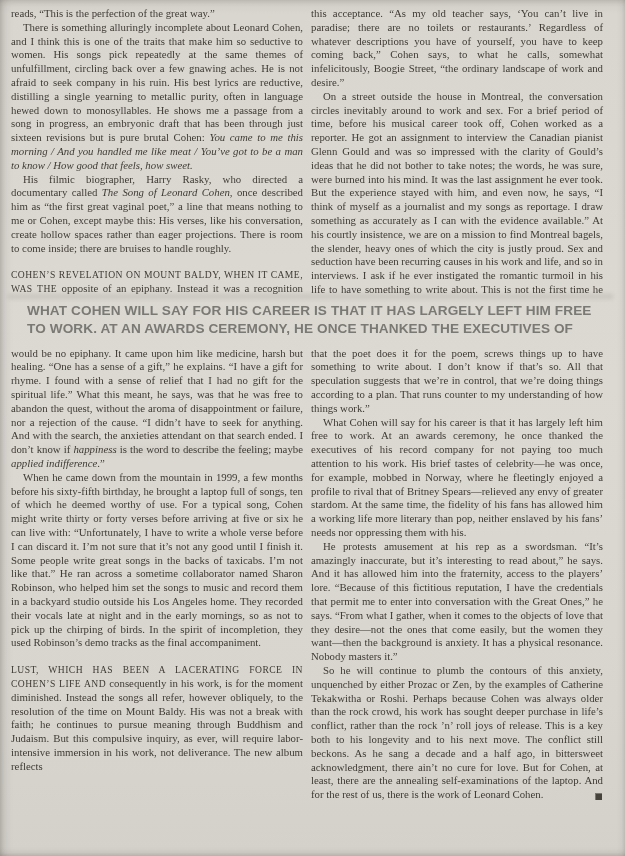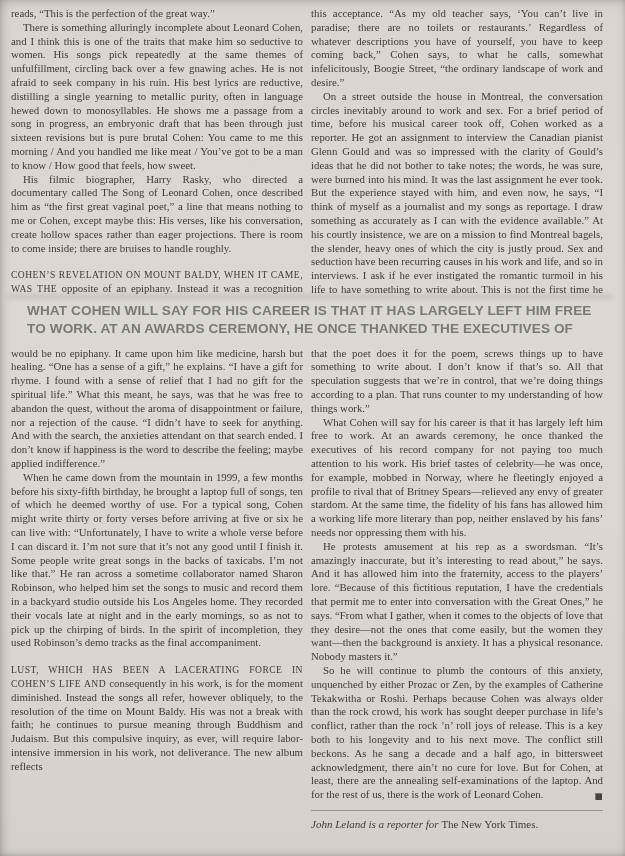--- a/index.html
+++ b/index.html
@@ -25,21 +25,21 @@
   .section-top{height:289px;overflow:hidden;}
   .section-bottom{overflow:hidden;}
   .para{
     margin:0;position:relative;
     font-size:10.8px;line-height:13.8px;
     text-align:justify;hyphens:auto;-webkit-hyphens:auto;
     color:#3f3a34;
   }
   .para.indent{text-indent:12px;}
   .para.gap{margin-top:13px;}
-  .it{}
+  .it{font-style:italic;}
   .sc{font-size:9.6px;letter-spacing:.45px;}
   .endmark{
     position:absolute;right:1px;bottom:2px;
     width:7px;height:7px;background:#46433d;
     box-shadow:inset 1px 1px 0 rgba(220,217,211,.35);
   }
   .pullquote{
     position:relative;
     margin:6px 0 9px 0;
     padding-left:16px;
@@ -102,19 +102,16 @@
         <p class="para indent"><span>When he came down from the mountain in 1999, a few months before his sixty-fifth birthday, he brought a laptop full of songs, ten of which he deemed worthy of use. For a typical song, Cohen might write thirty or forty verses before arriving at five or six he can live with: “Unfortunately, I have to write a whole verse before I can discard it. I’m not sure that it’s not any good until I finish it. Some people write great songs in the backs of taxicabs. I’m not like that.” He ran across a sometime collaborator named Sharon Robinson, who helped him set the songs to music and record them in a backyard studio outside his Los Angeles home. They recorded their vocals late at night and in the early mornings, so as not to pick up the chirping of birds. In the spirit of incompletion, they used Robinson’s demo tracks as the final accompaniment.</span></p>
         <p class="para gap"><span class="sc">LUST, WHICH HAS BEEN A LACERATING FORCE IN COHEN’S LIFE AND</span><span> consequently in his work, is for the moment diminished. Instead the songs all refer, however obliquely, to the resolution of the time on Mount Baldy. His was not a break with faith; he continues to pursue meaning through Buddhism and Judaism. But this compulsive inquiry, as ever, will require labor-intensive immersion in his work, not deliverance. The new album reflects</span></p>
       </div>
     <div class="col">
       <div>
           <p class="para"><span>that the poet does it for the poem, screws things up to have something to write about. I don’t know if that’s so. All that speculation suggests that we’re in control, that we’re doing things according to a plan. That runs counter to my understanding of how things work.”</span></p>
           <p class="para indent"><span>What Cohen will say for his career is that it has largely left him free to work. At an awards ceremony, he once thanked the executives of his record company for not paying too much attention to his work. His brief tastes of celebrity—he was once, for example, mobbed in Norway, where he fleetingly enjoyed a profile to rival that of Britney Spears—relieved any envy of greater stardom. At the same time, the fidelity of his fans has allowed him a working life more literary than pop, neither enslaved by his fans’ needs nor oppressing them with his.</span></p>
           <p class="para indent"><span>He protests amusement at his rep as a swordsman. “It’s amazingly inaccurate, but it’s interesting to read about,” he says. And it has allowed him into the fraternity, access to the players’ lore. “Because of this fictitious reputation, I have the credentials that permit me to enter into conversation with the Great Ones,” he says. “From what I gather, when it comes to the objects of love that they desire—not the ones that come easily, but the women they want—then the background is anxiety. It has a physical resonance. Nobody masters it.”</span></p>
           <p class="para indent"><span>So he will continue to plumb the contours of this anxiety, unquenched by either Prozac or Zen, by the examples of Catherine Tekakwitha or Roshi. Perhaps because Cohen was always older than the rock crowd, his work has sought deeper purchase in life’s conflict, rather than the rock ’n’ roll joys of release. This is a key both to his longevity and to his next move. The conflict still beckons. As he sang a decade and a half ago, in bittersweet acknowledgment, there ain’t no cure for love. But for Cohen, at least, there are the annealing self-examinations of the laptop. And for the rest of us, there is the work of Leonard Cohen.</span><span class="endmark"></span></p>
         </div>
-      <div class="byline">
-        <span class="it">John Leland is a reporter for </span><span>The New York Times.</span>
-      </div>
     </div>
   </div>
 
 </div>
 
 </body></html>

